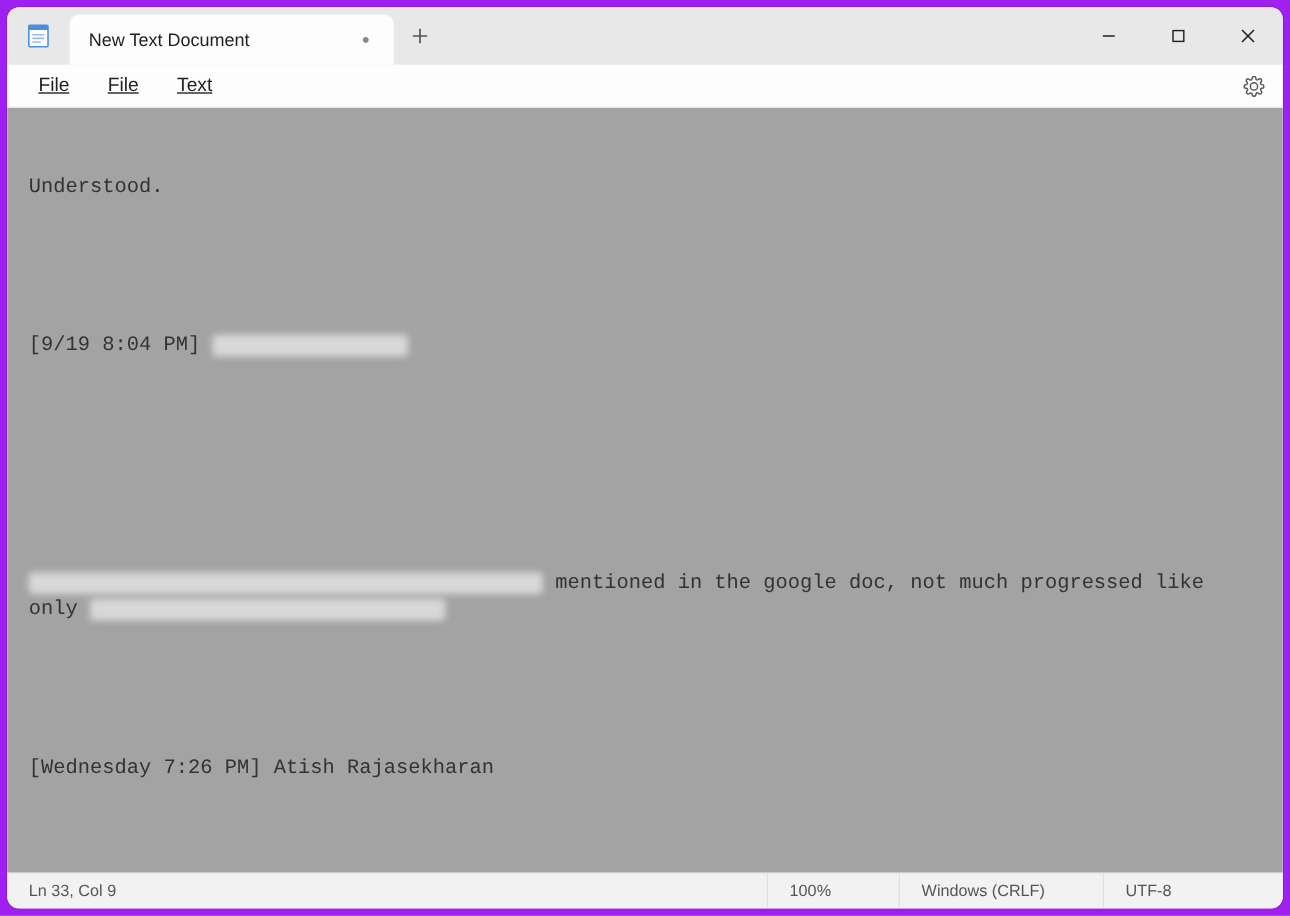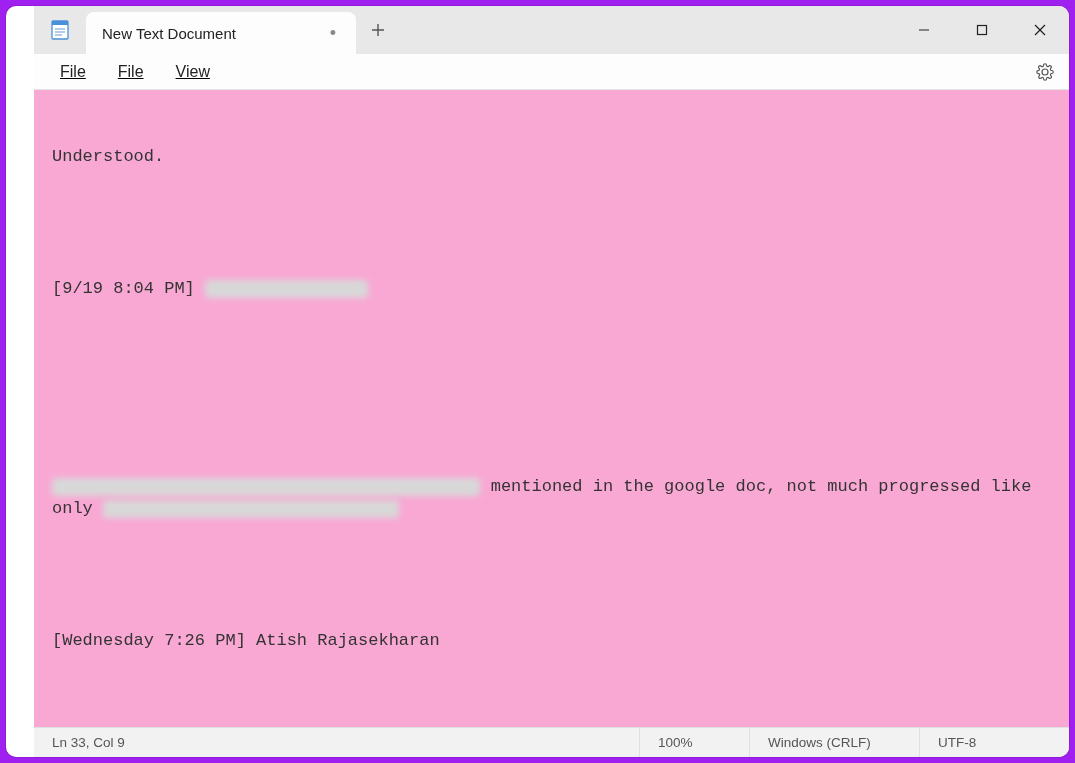--- a/index.html
+++ b/index.html
@@ -2,21 +2,20 @@
 <html><head>
   <meta charset="utf-8">
   <style>
     * { box-sizing: border-box; margin: 0; padding: 0; }
     html, body { width: 1075px; height: 763px; overflow: hidden; font-family: "Segoe UI", Arial, sans-serif; }
     body { background: #a020f0; padding: 6px; }
     .window {
       width: 100%; height: 100%; background: #fff; border-radius: 10px;
       display: flex; flex-direction: column; overflow: hidden; position: relative;
       box-shadow: 0 0 0 1px rgba(0,0,0,0.1);
-      padding-left: 28px;
     }
     .titlebar {
       height: 48px; background: #e8e8e8; display: flex; align-items: stretch;
       position: relative;
     }
     .notepad-icon {
       width: 24px; height: 24px; margin: 12px 14px 12px 14px; flex: 0 0 auto;
       display: flex; align-items: center; justify-content: center;
     }
     .tab {
@@ -39,21 +38,21 @@
       border-bottom: 1px solid #e5e5e5; position: relative; text-decoration: underline;
     }
     .menu-item { padding: 6px 16px; font-size: 16px; color: #222; border-radius: 4px; }
     .settings-btn {
       position: absolute; right: 10px; top: 4px; width: 28px; height: 28px;
       display: flex; align-items: center; justify-content: center; color: #444;
     }
     .editor {
       flex: 1; padding: 12px 18px; font-family: Consolas, "Courier New", monospace;
       font-size: 17px; line-height: 22px; color: #333; overflow: hidden;
-      white-space: pre-wrap; position: relative; background: #f9a8d4;
+      white-space: pre-wrap; position: relative; background: #a3a3a3;
     }
     .line { min-height: 22px; display: block; }
     .redact {
       display: inline-block; background: #d8d8d8; color: transparent; border-radius: 3px;
       filter: blur(3px); vertical-align: middle; line-height: 18px; height: 18px;
     }
     .statusbar {
       height: 30px; background: #f2f2f2; border-top: 1px solid #e0e0e0;
       display: flex; align-items: center; font-size: 13.5px; color: #555;
     }
@@ -102,21 +101,21 @@
           <line x1="1" y1="1" x2="11" y2="11" stroke="#222" stroke-width="1.3"></line>
           <line x1="11" y1="1" x2="1" y2="11" stroke="#222" stroke-width="1.3"></line>
         </svg>
       </div>
     </div>
   </div>
 
   <div class="menubar">
     <div class="menu-item">File</div>
     <div class="menu-item">File</div>
-    <div class="menu-item">View</div>
+    <div class="menu-item">Text</div>
     <div class="settings-btn">
       <svg width="18" height="18" viewBox="0 0 24 24">
         <path fill="none" stroke="#555" stroke-width="1.6" d="M12 8a4 4 0 100 8 4 4 0 000-8z"></path>
         <path fill="none" stroke="#555" stroke-width="1.6" d="M19.4 15a1.7 1.7 0 00.3 1.8l.1.1a2 2 0 11-2.8 2.8l-.1-.1a1.7 1.7 0 00-1.8-.3 1.7 1.7 0 00-1 1.5V21a2 2 0 01-4 0v-.1a1.7 1.7 0 00-1-1.5 1.7 1.7 0 00-1.8.3l-.1.1a2 2 0 11-2.8-2.8l.1-.1a1.7 1.7 0 00.3-1.8 1.7 1.7 0 00-1.5-1H3a2 2 0 010-4h.1a1.7 1.7 0 001.5-1 1.7 1.7 0 00-.3-1.8l-.1-.1a2 2 0 112.8-2.8l.1.1a1.7 1.7 0 001.8.3H9a1.7 1.7 0 001-1.5V3a2 2 0 014 0v.1a1.7 1.7 0 001 1.5 1.7 1.7 0 001.8-.3l.1-.1a2 2 0 112.8 2.8l-.1.1a1.7 1.7 0 00-.3 1.8V9a1.7 1.7 0 001.5 1H21a2 2 0 010 4h-.1a1.7 1.7 0 00-1.5 1z"></path>
       </svg>
     </div>
   </div>
 
   <div class="editor">
     <span class="line">Understood.</span>

